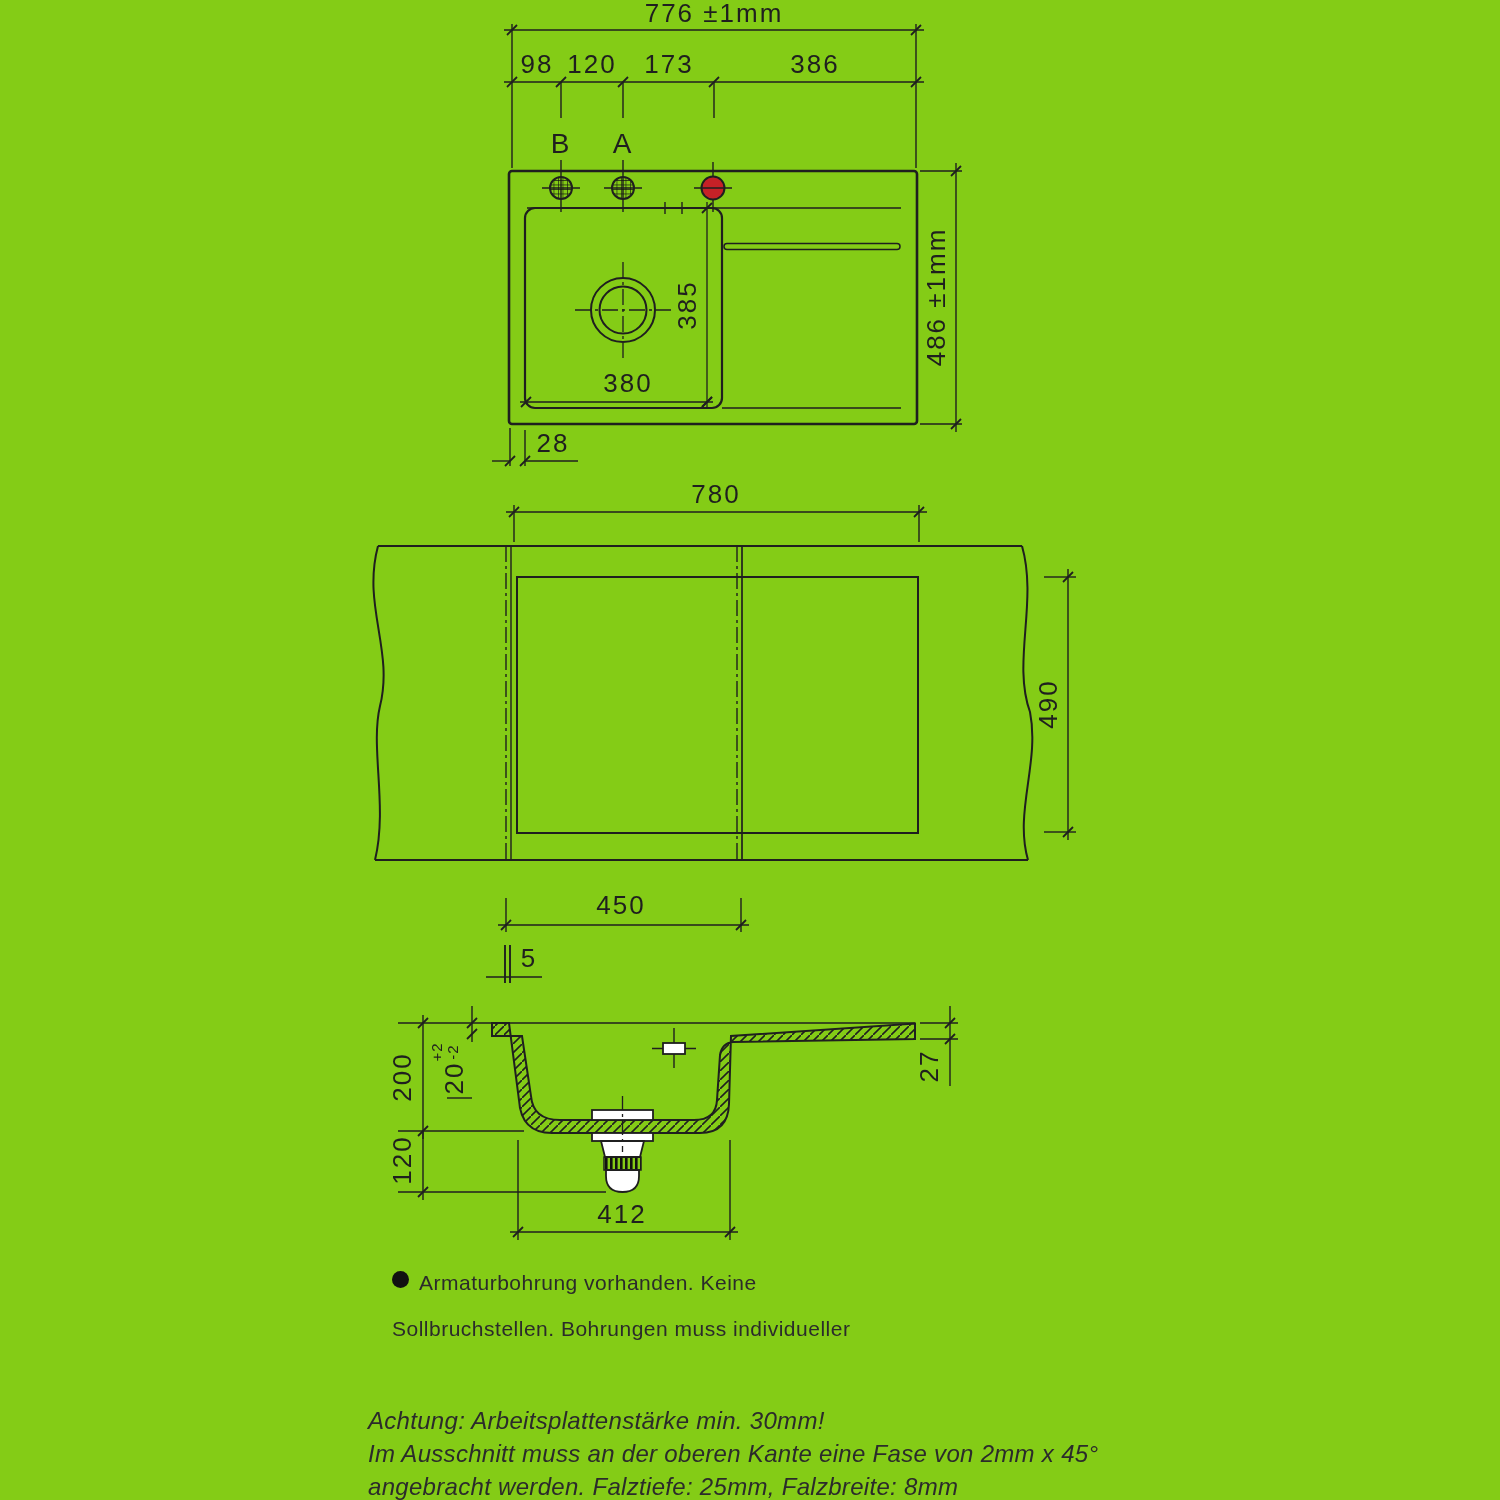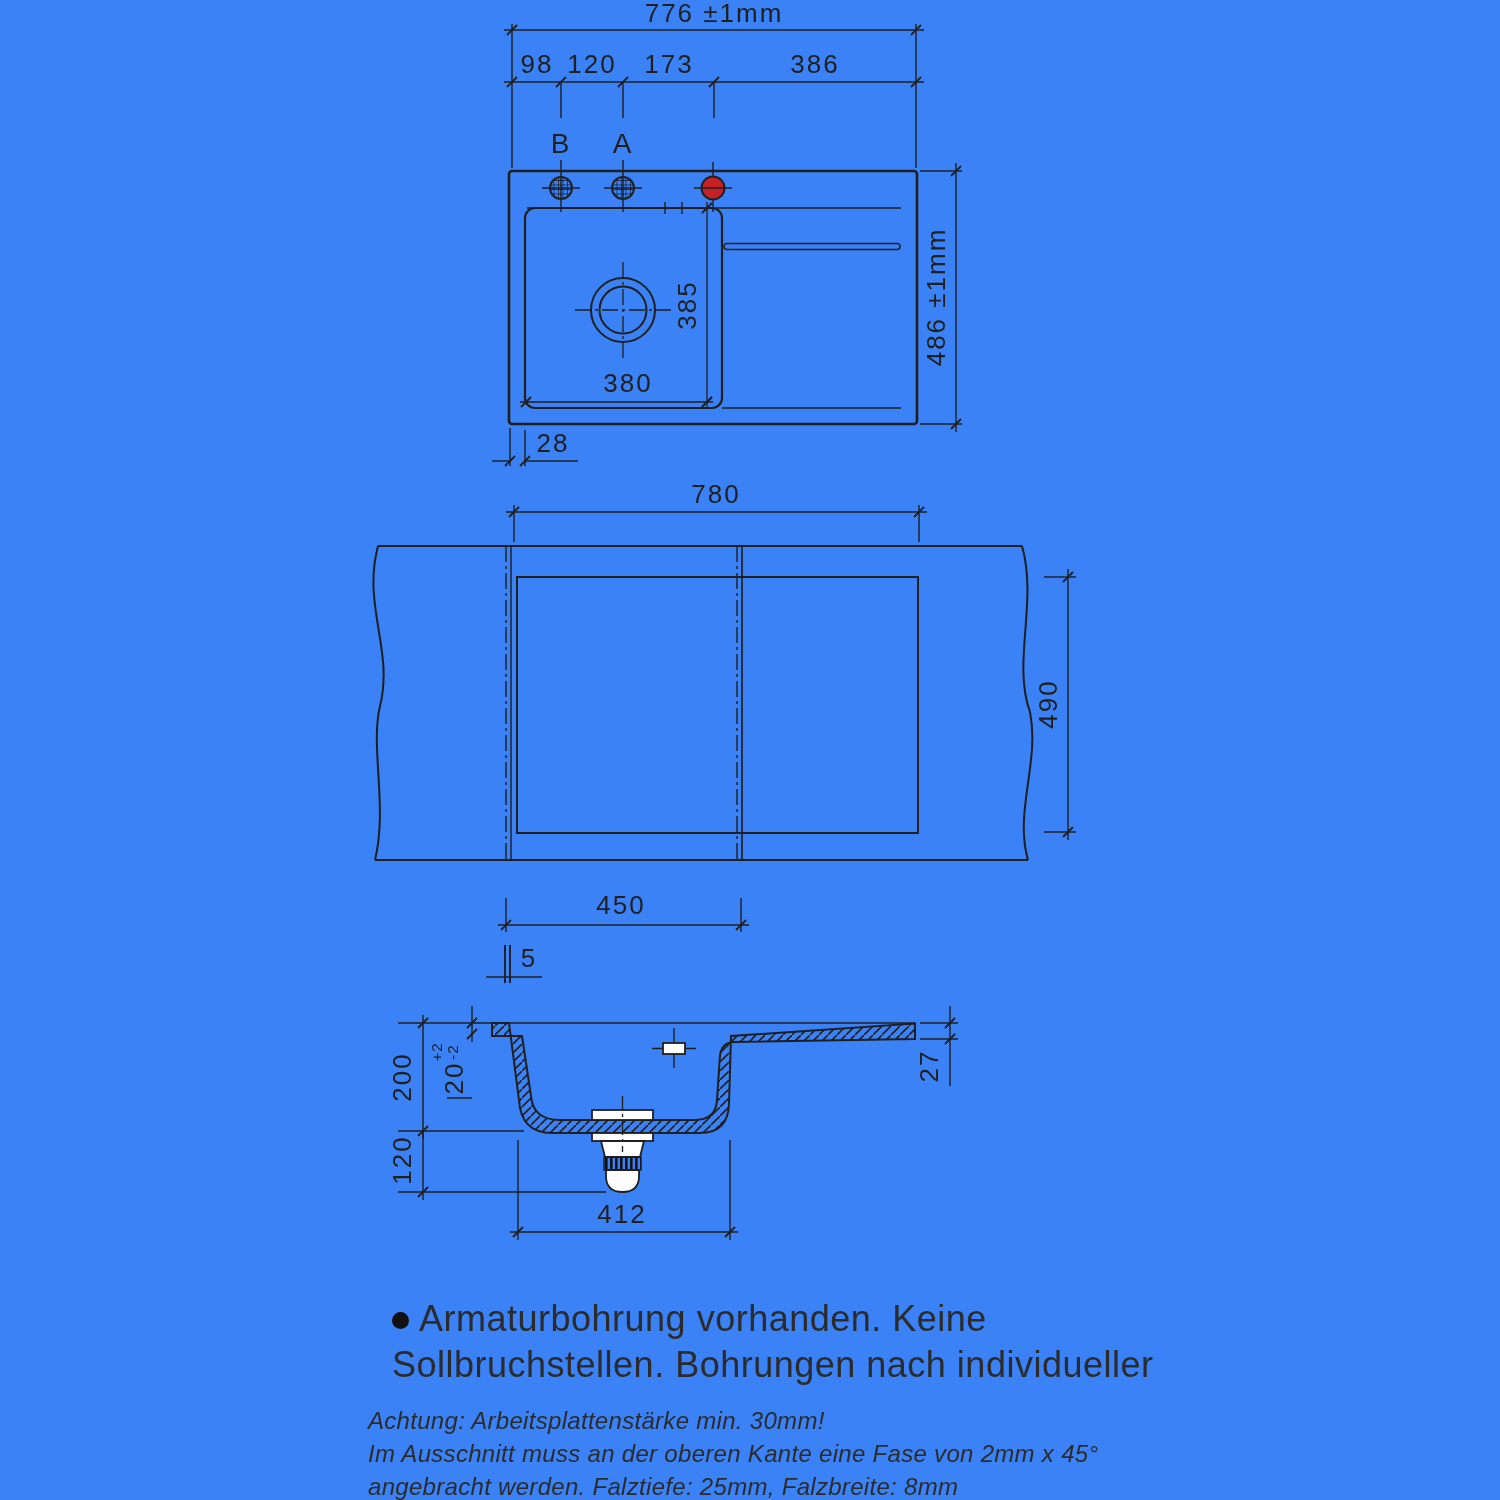--- a/index.html
+++ b/index.html
@@ -1,23 +1,23 @@
 <!DOCTYPE html>
 <html><head>
 <meta charset="utf-8">
 <style>
   html,body{margin:0;padding:0;background:#ffffff;}
   body{width:1500px;height:1500px;position:relative;font-family:"Liberation Sans",sans-serif;}
-  .canvas{position:absolute;left:0;top:0;width:1500px;height:1500px;background:#3b82f6;overflow:hidden;}
+  .canvas{position:absolute;left:0;top:0;width:1500px;height:1500px;background:#84cc16;overflow:hidden;}
   svg{position:absolute;left:0;top:0;}
   svg text{fill:#1f1f1f;font-family:"Liberation Sans",sans-serif;letter-spacing:2px;}
   .dimtxt{font-size:26px;}
   .dimtxt-sm{font-size:15px;letter-spacing:1px;}
   .lbltxt{font-size:28px;}
-  .notes{position:absolute;left:392px;top:1296px;width:780px;color:#2b2b2b;font-size:36px;line-height:46px;letter-spacing:0.5px;}
+  .notes{position:absolute;left:392px;top:1260px;width:780px;color:#2b2b2b;font-size:21px;line-height:46px;letter-spacing:0.5px;}
   .notes .nline{white-space:nowrap;}
   .fineprint{position:absolute;left:368px;top:1404px;width:800px;color:#2b2b2b;font-size:24px;line-height:33px;letter-spacing:0.3px;}
   .fineprint .fline{white-space:nowrap;font-style:italic;}
   .dot-icon{display:inline-block;width:17px;height:17px;border-radius:50%;background:#111;margin-right:10px;vertical-align:2px;}
   .hatch-circle-icon{display:inline-block;width:21px;height:21px;border-radius:50%;border:2px solid #111;vertical-align:-2px;margin:0 2px 0 2px;
      background-image:repeating-linear-gradient(0deg,#111 0 1px,transparent 1px 4px),repeating-linear-gradient(90deg,#111 0 1px,transparent 1px 4px);}
 </style>
 </head>
 <body>
 
@@ -256,21 +256,21 @@
   <text class="dimtxt" transform="translate(463,1078) rotate(-90)" text-anchor="middle">20</text>
   <text class="dimtxt-sm" transform="translate(442,1052) rotate(-90)" text-anchor="middle">+2</text>
   <text class="dimtxt-sm" transform="translate(458,1052) rotate(-90)" text-anchor="middle">-2</text>
   <text class="dimtxt" transform="translate(411,1160) rotate(-90)" text-anchor="middle">120</text>
   <text class="dimtxt" x="622" y="1223" text-anchor="middle">412</text>
   <text class="dimtxt" transform="translate(938,1066) rotate(-90)" text-anchor="middle">27</text>
 </svg>
 
 <div class="notes">
   <div class="nline"><span class="dot-icon"></span><span>Armaturbohrung vorhanden. Keine</span></div>
-  <div class="nline"><span>Sollbruchstellen. Bohrungen nach individueller</span></div>
+  <div class="nline"><span>Sollbruchstellen. Bohrungen muss individueller</span></div>
 </div>
 
 <div class="fineprint">
   <div class="fline">Achtung: Arbeitsplattenstärke min. 30mm!</div>
   <div class="fline">Im Ausschnitt muss an der oberen Kante eine Fase von 2mm x 45°</div>
   <div class="fline">angebracht werden. Falztiefe: 25mm, Falzbreite: 8mm</div>
 </div>
 
 </div>
 

